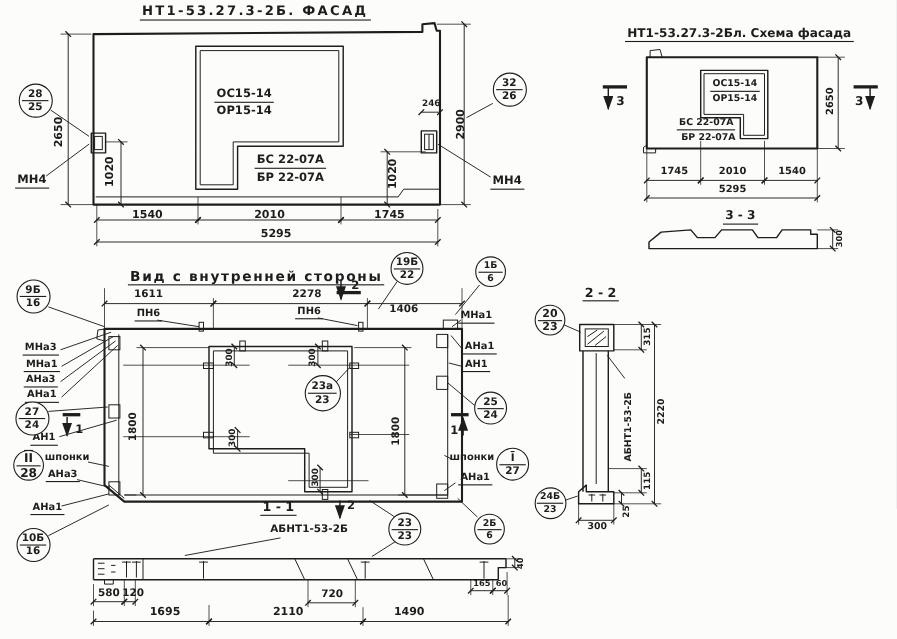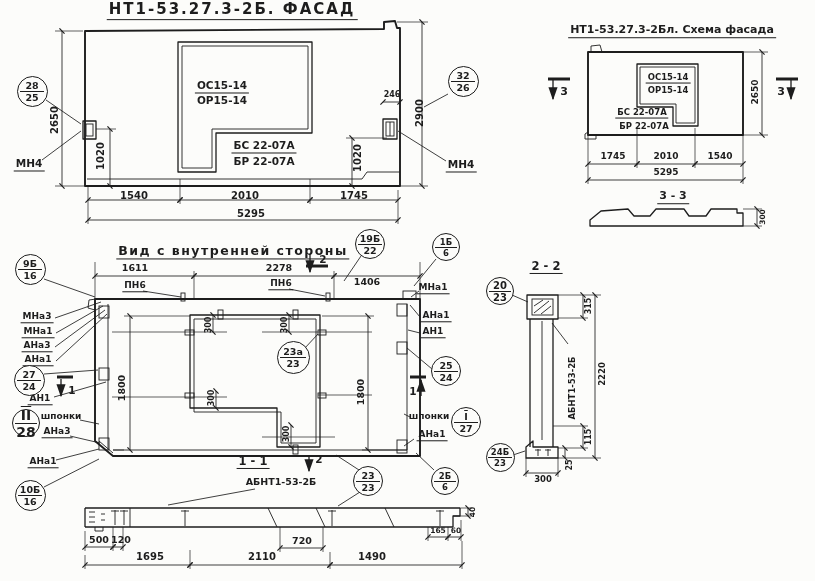--- a/index.html
+++ b/index.html
@@ -279,21 +279,21 @@
     <line class="ext" x1="558" y1="458" x2="558" y2="477"></line>
     <line class="dim" x1="526" y1="473" x2="558" y2="473"></line>
 
     <line class="ldr" x1="568" y1="344" x2="552" y2="323"></line>
     <line class="ldr" x1="512" y1="295" x2="528" y2="302"></line>
     <line class="ldr" x1="513" y1="455" x2="525" y2="451"></line>
   </g>
 </svg>
 
 <div id="text-layer">
-      <div class="txt u b" style="left: 232px; top: 11px; font-size: 15px; letter-spacing: 2px; transform: translate(-50%, -50%);">НТ1-53.27.3-2Б. ФАСАД</div>
+      <div class="txt u b" style="left: 232px; top: 11px; font-size: 12px; letter-spacing: 2px; transform: translate(-50%, -50%);">НТ1-53.27.3-2Б. ФАСАД</div>
       <div class="txt u b" style="left: 222px; top: 87px; font-size: 10.5px; transform: translate(-50%, -50%);">ОС15-14</div>
       <div class="txt b" style="left: 222px; top: 101px; font-size: 10.5px; transform: translate(-50%, -50%);">ОР15-14</div>
       <div class="txt u b" style="left: 264px; top: 147px; font-size: 10.5px; transform: translate(-50%, -50%);">БС 22-07А</div>
       <div class="txt b" style="left: 264px; top: 162px; font-size: 10.5px; transform: translate(-50%, -50%);">БР 22-07А</div>
       <div class="txt u b" style="left: 29px; top: 165px; font-size: 10.5px; transform: translate(-50%, -50%);">МН4</div>
       <div class="txt u b" style="left: 461px; top: 166px; font-size: 10.5px; transform: translate(-50%, -50%);">МН4</div>
       <div class="txt b" style="left: 55px; top: 120px; font-size: 10px; transform: translate(-50%, -50%) rotate(-90deg);">2650</div>
       <div class="txt b" style="left: 101px; top: 156px; font-size: 10px; transform: translate(-50%, -50%) rotate(-90deg);">1020</div>
       <div class="txt b" style="left: 392px; top: 95px; font-size: 8px; transform: translate(-50%, -50%);">246</div>
       <div class="txt b" style="left: 420px; top: 113px; font-size: 10px; transform: translate(-50%, -50%) rotate(-90deg);">2900</div>
@@ -344,21 +344,21 @@
       <div class="txt b" style="left: 287px; top: 434px; font-size: 8px; transform: translate(-50%, -50%) rotate(-90deg);">300</div>
       <div class="txt b" style="left: 122px; top: 388px; font-size: 9.5px; transform: translate(-50%, -50%) rotate(-90deg);">1800</div>
       <div class="txt b" style="left: 361px; top: 392px; font-size: 9.5px; transform: translate(-50%, -50%) rotate(-90deg);">1800</div>
       <div class="txt u b" style="left: 253px; top: 462px; font-size: 11.5px; transform: translate(-50%, -50%);">1 - 1</div>
       <div class="txt b" style="left: 319px; top: 460px; font-size: 10.5px; transform: translate(-50%, -50%);">2</div>
       <div class="txt b" style="left: 281px; top: 482px; font-size: 9.5px; transform: translate(-50%, -50%);">АБНТ1-53-2Б</div>
       <div class="txt b" style="left: 302px; top: 541px; font-size: 9.5px; transform: translate(-50%, -50%);">720</div>
       <div class="txt b" style="left: 473px; top: 512px; font-size: 7.5px; transform: translate(-50%, -50%) rotate(-90deg);">40</div>
       <div class="txt b" style="left: 438px; top: 531px; font-size: 7.5px; transform: translate(-50%, -50%);">165</div>
       <div class="txt b" style="left: 456px; top: 531px; font-size: 7.5px; transform: translate(-50%, -50%);">60</div>
-      <div class="txt b" style="left: 99px; top: 540px; font-size: 9.5px; transform: translate(-50%, -50%);">500</div>
+      <div class="txt b" style="left: 99px; top: 540px; font-size: 9.5px; transform: translate(-50%, -50%);">580</div>
       <div class="txt b" style="left: 121px; top: 540px; font-size: 9.5px; transform: translate(-50%, -50%);">120</div>
       <div class="txt b" style="left: 150px; top: 557px; font-size: 10px; transform: translate(-50%, -50%);">1695</div>
       <div class="txt b" style="left: 262px; top: 557px; font-size: 10px; transform: translate(-50%, -50%); text-align: right;">2110</div>
       <div class="txt b" style="left: 372px; top: 557px; font-size: 10px; transform: translate(-50%, -50%);">1490</div>
       <div class="txt u b" style="left: 546px; top: 267px; font-size: 11.5px; transform: translate(-50%, -50%);">2 - 2</div>
       <div class="txt b" style="left: 589px; top: 306px; font-size: 8px; transform: translate(-50%, -50%) rotate(-90deg);">315</div>
       <div class="txt b" style="left: 602px; top: 374px; font-size: 8.5px; transform: translate(-50%, -50%) rotate(-90deg);">2220</div>
       <div class="txt b" style="left: 572px; top: 388px; font-size: 8.5px; transform: translate(-50%, -50%) rotate(-90deg);">АБНТ1-53-2Б</div>
       <div class="txt b" style="left: 589px; top: 437px; font-size: 8px; transform: translate(-50%, -50%) rotate(-90deg);">115</div>
       <div class="txt b" style="left: 570px; top: 465px; font-size: 8px; transform: translate(-50%, -50%) rotate(-90deg);">25</div>
@@ -380,21 +380,21 @@
         <span class="bot">6</span>
       </div>
       <div class="callout" style="width: 31px; height: 31px; left: 14.5px; top: 253.5px; font-size: 9.5px;">
         <span class="top">9Б</span>
         <span class="bot">16</span>
       </div>
       <div class="callout" style="width: 31px; height: 31px; left: 13.5px; top: 364.5px; font-size: 9.5px;">
         <span class="top">27</span>
         <span class="bot">24</span>
       </div>
-      <div class="callout" style="width: 28px; height: 28px; left: 12px; top: 409px; font-size: 14px;">
+      <div class="callout" style="width: 28px; height: 28px; left: 12px; top: 409px; font-size: 11px;">
         <span class="top ovl">II</span>
         <span class="bot">28</span>
       </div>
       <div class="callout" style="width: 31px; height: 31px; left: 14.5px; top: 480px; font-size: 9.5px;">
         <span class="top">10Б</span>
         <span class="bot">16</span>
       </div>
       <div class="callout" style="width: 30px; height: 30px; left: 431px; top: 356px; font-size: 9.5px;">
         <span class="top">25</span>
         <span class="bot">24</span>

